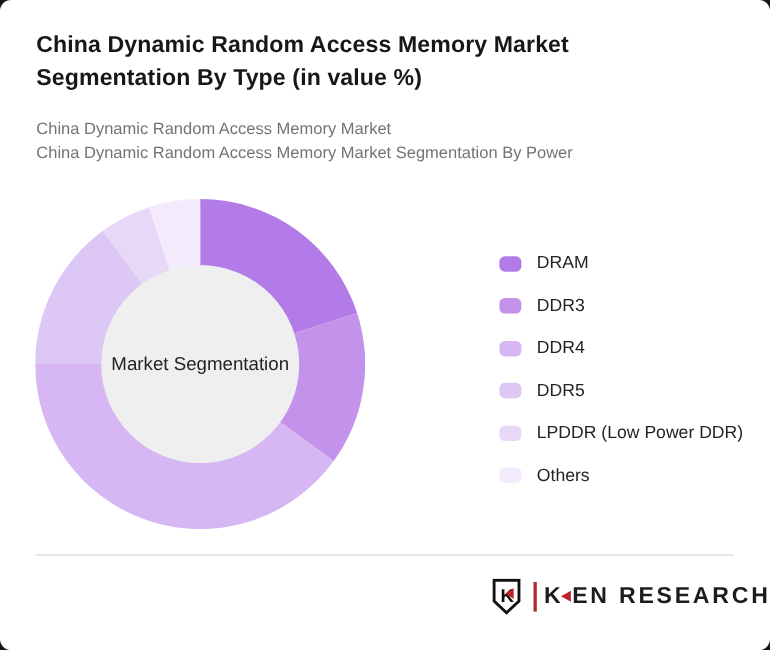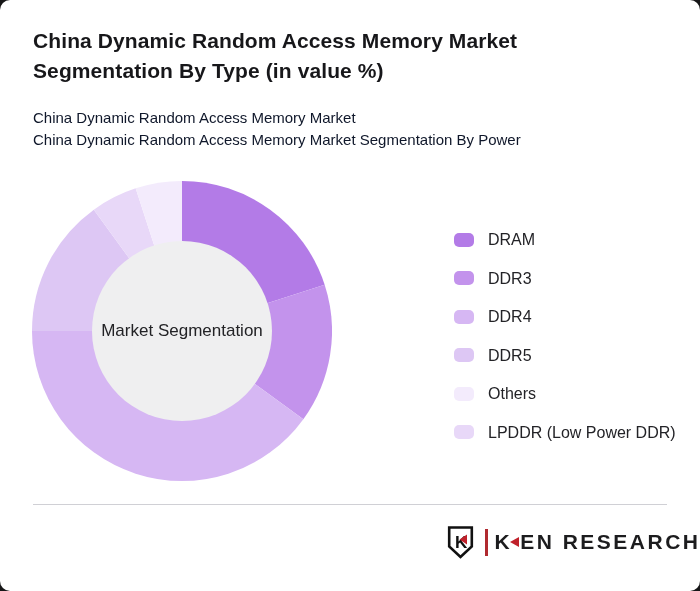--- a/index.html
+++ b/index.html
@@ -15,21 +15,21 @@
     border-radius: 10px;
     overflow: hidden;
   }
   .page-title {
     position: absolute; left: 33px; top: 26px; width: 585px;
     font-size: 21px; font-weight: 700; line-height: 30px;
     color: #17171a; letter-spacing: 0.1px;
   }
   .subtitles {
     position: absolute; left: 33px; top: 107px; width: 620px;
-    font-size: 15px; line-height: 21.5px; color: #0f172a;
+    font-size: 15px; line-height: 21.5px; color: #737373;
   }
   .chart-wrap {
     position: absolute; left: 32px; top: 181px;
     width: 300px; height: 300px;
   }
   .chart-wrap svg { display: block; }
   .center-label {
     position: absolute; left: 0; top: 0; width: 300px; height: 300px;
     display: flex; align-items: center; justify-content: center;
     font-size: 17px; color: #232326; pointer-events: none;
@@ -113,26 +113,26 @@
     </div>
     <div class="legend-row">
       <span class="legend-swatch" style="background: rgb(214, 183, 243);"></span>
       <span class="legend-label">DDR4</span>
     </div>
     <div class="legend-row">
       <span class="legend-swatch" style="background: rgb(221, 199, 244);"></span>
       <span class="legend-label">DDR5</span>
     </div>
     <div class="legend-row">
+      <span class="legend-swatch" style="background: rgb(232, 216, 248);"></span>
+      <span class="legend-label">LPDDR (Low Power DDR)</span>
+    </div>
+    <div class="legend-row">
       <span class="legend-swatch" style="background: rgb(243, 235, 252);"></span>
       <span class="legend-label">Others</span>
-    </div>
-    <div class="legend-row">
-      <span class="legend-swatch" style="background: rgb(232, 216, 248);"></span>
-      <span class="legend-label">LPDDR (Low Power DDR)</span>
     </div>
   </div>
 
   <div class="footer-divider"></div>
 
 
   <div class="logo">
     <svg width="27" height="33" viewBox="0 0 27 33">
       <path d="M2.2 1.5 H24.8 V20.5 L13.5 31 L2.2 20.5 Z" fill="#ffffff" stroke="#111111" stroke-width="2.6"></path>
       <text x="8" y="21.5" font-family="Liberation Sans, sans-serif" font-size="17" font-weight="700" fill="#111111">K</text>

